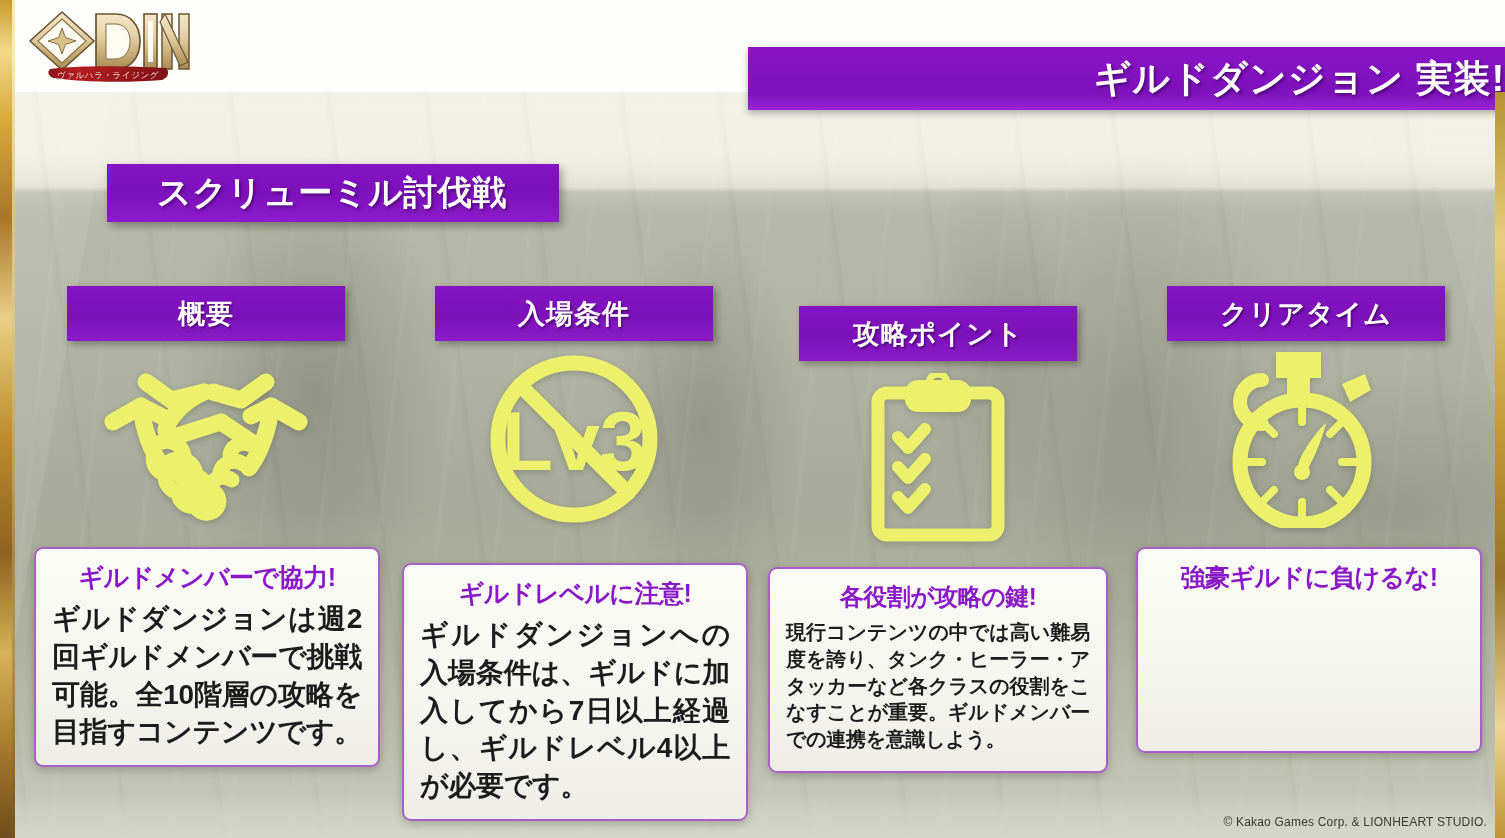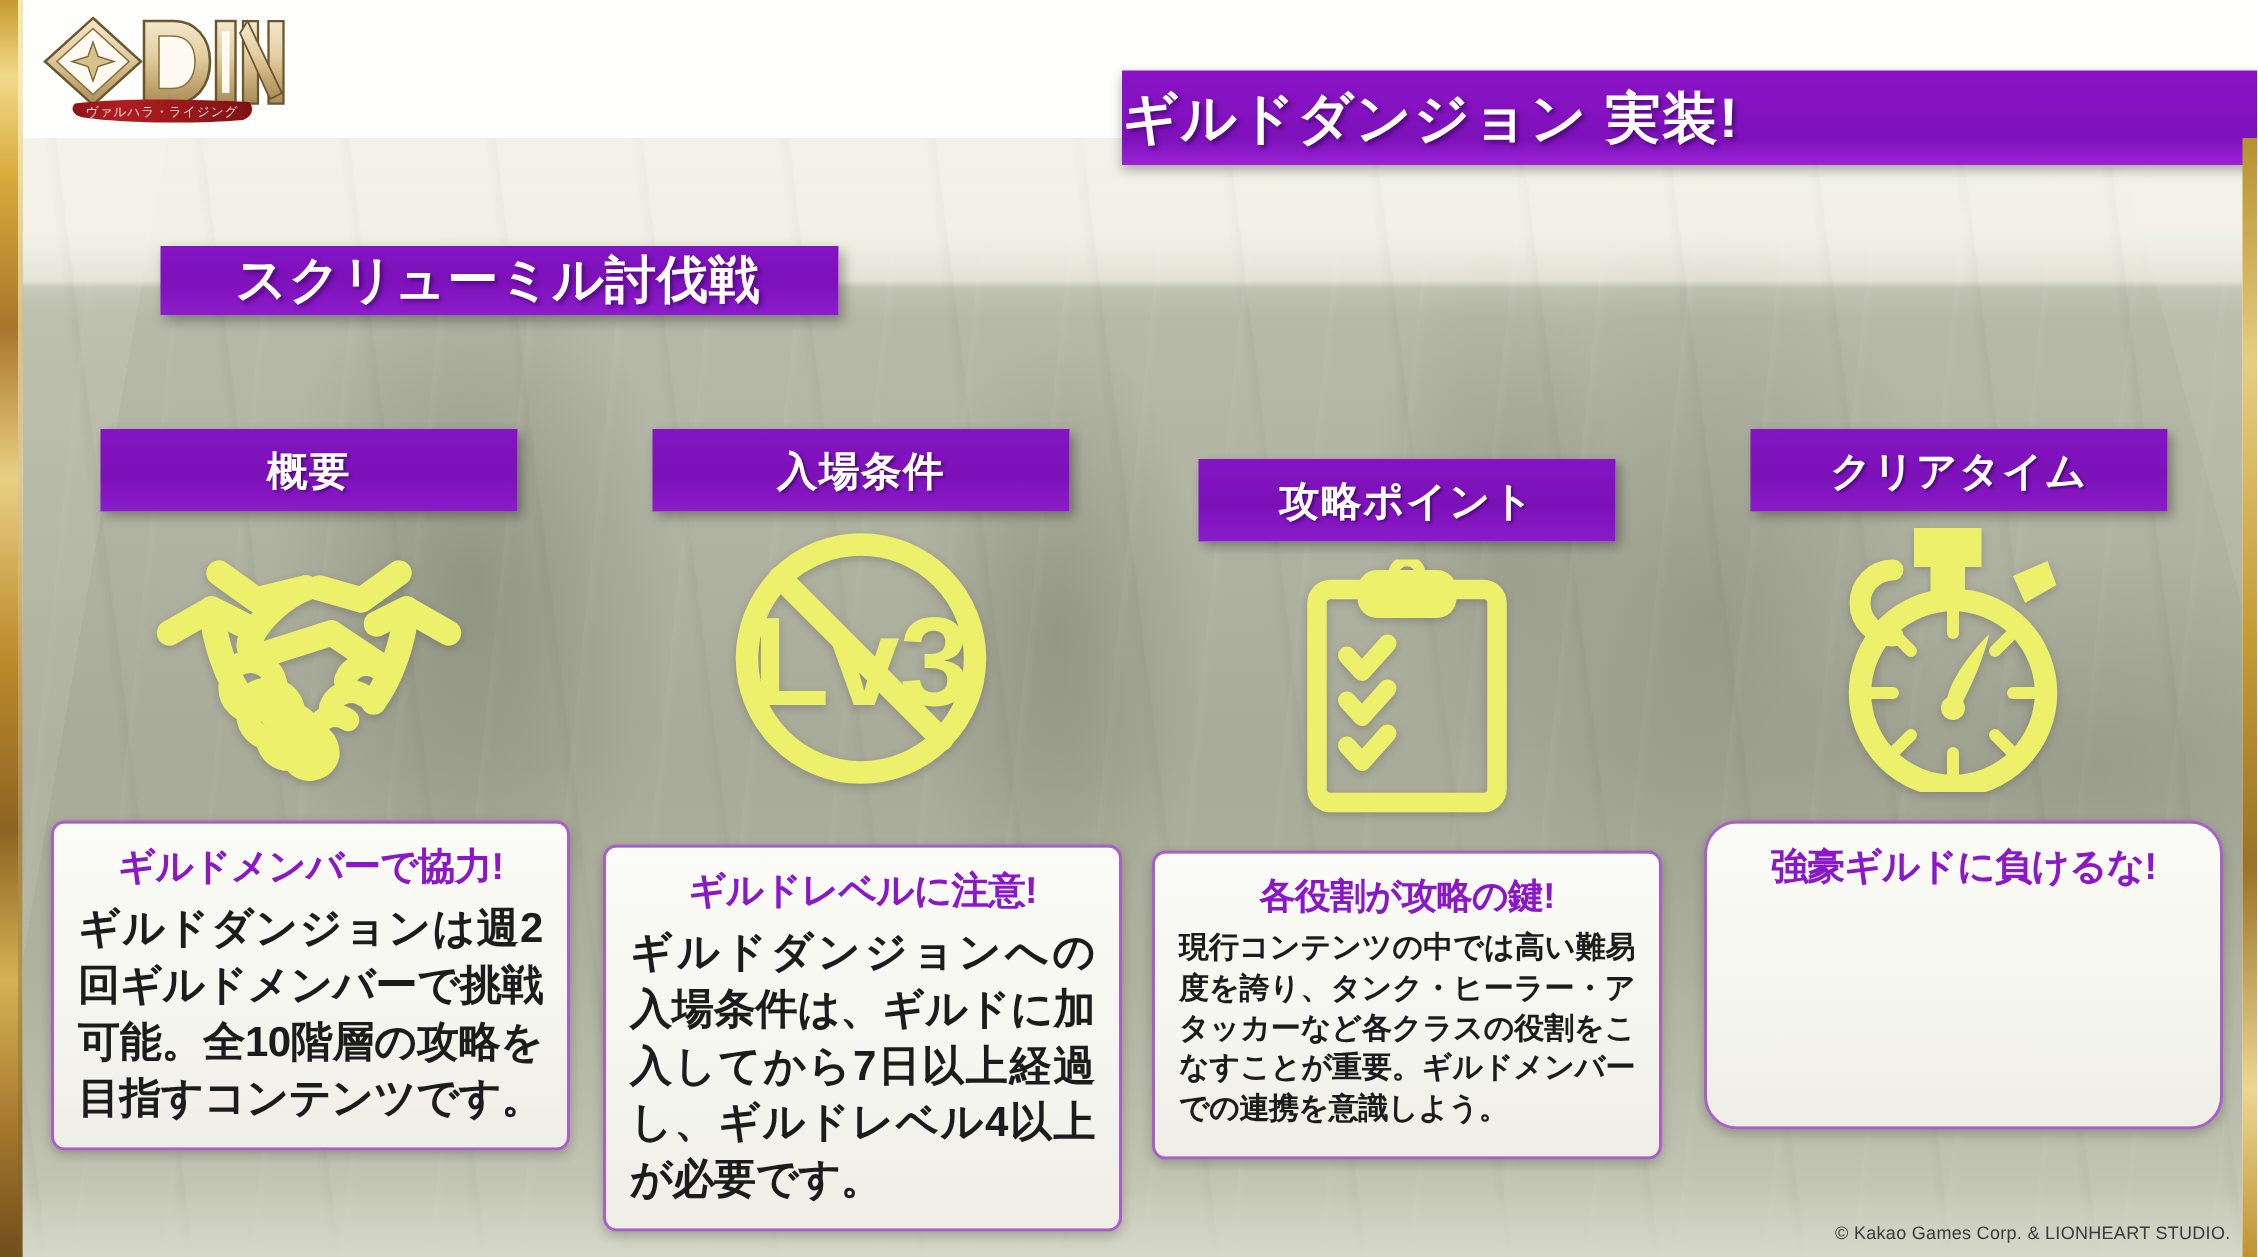--- a/index.html
+++ b/index.html
@@ -110,37 +110,37 @@
 
   
   .title-banner {
     position: absolute;
     left: 748px; top: 47px;
     width: 757px; height: 63px;
     background: linear-gradient(180deg, #8a13c6 0%, #8312c0 45%, #7d11ba 72%, #9a23d6 100%);
     z-index: 8;
     display: flex;
     align-items: center;
-    justify-content: flex-start;
+    justify-content: flex-end;
     box-shadow: 0 3px 7px rgba(0,0,0,.30);
   }
   .title-banner-text {
     font-size: 37px;
     font-weight: bold;
     color: #ffffff;
     letter-spacing: 1px;
     text-shadow: 2px 2px 3px rgba(40,0,70,.55);
     white-space: nowrap;
   }
 
   
   .subtitle-banner {
     position: absolute;
     left: 107px; top: 164px;
-    width: 452px; height: 46px;
+    width: 452px; height: 58px;
     background: linear-gradient(180deg, #8414c4 0%, #7d11ba 50%, #8d1ccd 100%);
     z-index: 5;
     display: flex;
     align-items: center;
     box-shadow: 3px 4px 8px rgba(0,0,0,.33);
   }
   .subtitle-banner-text {
     margin-left: 50px;
     font-size: 34px;
     font-weight: bold;
@@ -203,21 +203,21 @@
     min-height: 206px;
     background: linear-gradient(180deg, #fbfbf7 0%, #f6f6f0 55%, #eeeee7 100%);
     border: 2px solid #a860c8;
     border-radius: 9px;
     box-shadow: 0 3px 8px rgba(0,0,0,.22);
     padding: 12px 16px 14px 16px;
   }
   .column.c0 .col-card { left: -33px; }
   .column.c1 .col-card { left: -33px; margin-top: 16px; }
   .column.c2 .col-card { left: -31px; width: 340px; }
-  .column.c3 .col-card { left: -31px; border-radius: 22px; }
+  .column.c3 .col-card { left: -31px; }
 
   .card-title {
     font-size: 25px;
     font-weight: bold;
     color: #8a18c9;
     text-align: center;
     letter-spacing: -0.5px;
     margin-bottom: 6px;
     white-space: nowrap;
   }

